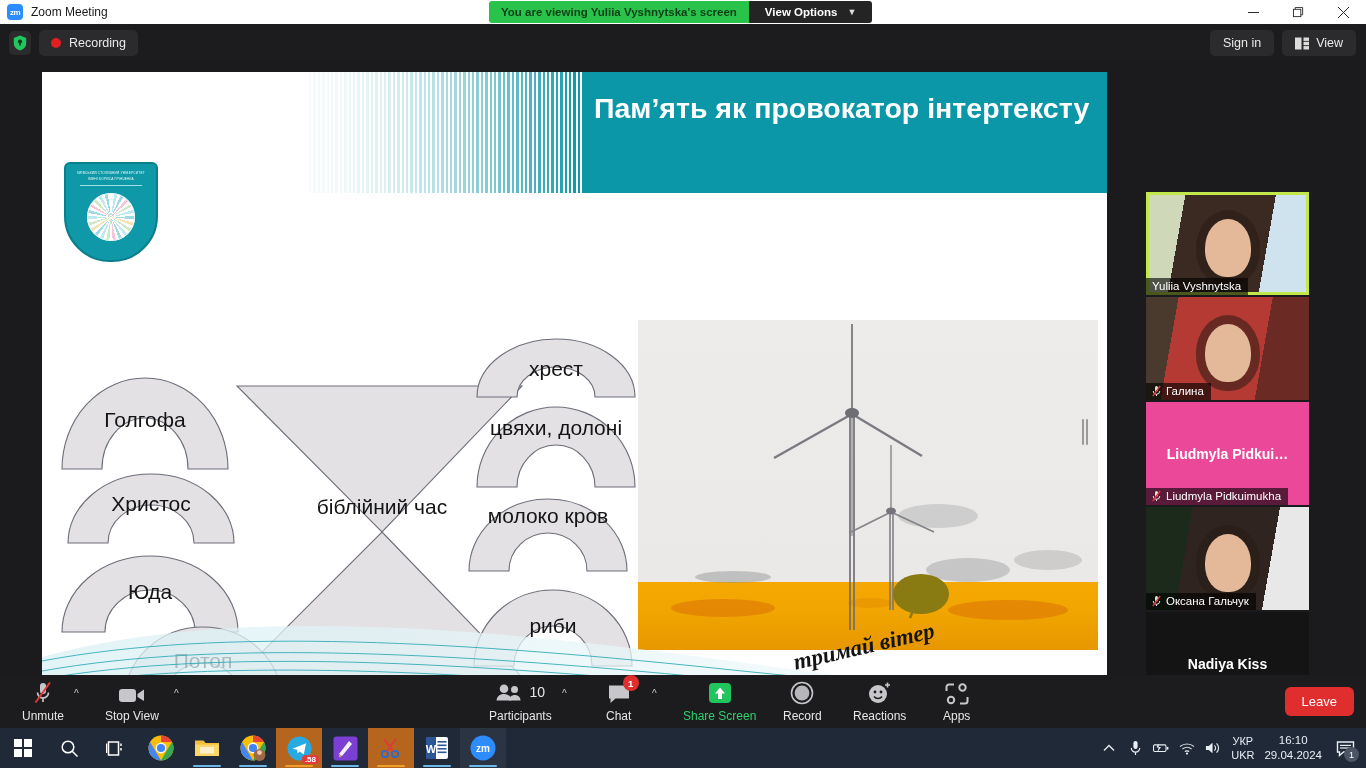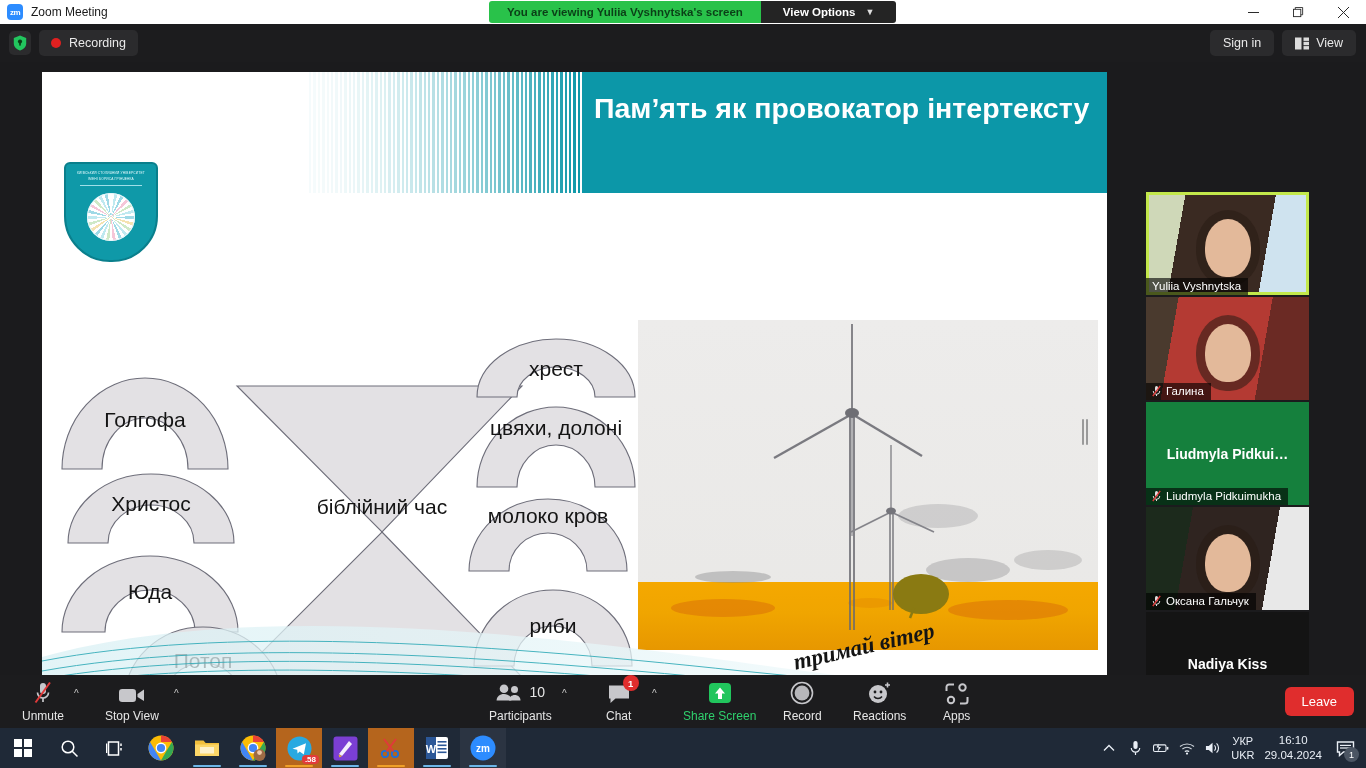--- a/index.html
+++ b/index.html
@@ -5,22 +5,22 @@
   * { margin:0; padding:0; box-sizing:border-box; }
   html,body { width:1366px; height:768px; overflow:hidden; background:#1a1a1a;
     font-family:"Liberation Sans", sans-serif; }
 
   
   .titlebar{position:absolute;left:0;top:0;width:1366px;height:24px;background:#ffffff;display:flex;align-items:center;}
   .tb-icon{width:16px;height:16px;margin-left:7px;border-radius:4px;background:#2d8cff;color:#fff;font-size:8px;
     display:flex;align-items:center;justify-content:center;font-weight:bold;letter-spacing:-.5px;}
   .tb-title{font-size:12px;color:#1a1a1a;margin-left:8px;}
   .tb-center{position:absolute;left:489px;top:1px;height:22px;display:flex;align-items:stretch;border-radius:3px;overflow:hidden;}
-  .tb-share{background:#29c24a;color:#0b3f17;font-size:11.5px;font-weight:bold;display:flex;align-items:center;padding:0 18px;}
-  .tb-viewopt{background:#242424;color:#fff;font-size:11.5px;font-weight:bold;display:flex;align-items:center;gap:10px;padding:0 22px;}
+  .tb-share{background:#29c24a;color:#0b3f17;font-size:11.5px;font-weight:bold;display:flex;align-items:center;padding:0 12px;}
+  .tb-viewopt{background:#242424;color:#fff;font-size:11.5px;font-weight:bold;display:flex;align-items:center;gap:10px;padding:0 16px;}
   .tb-viewopt .chev{font-size:9px;opacity:.85;}
   .tb-winbtns{position:absolute;right:0;top:0;height:24px;display:flex;}
   .tb-winbtn{width:45px;height:24px;display:flex;align-items:center;justify-content:center;color:#2b2b2b;font-size:12px;}
 
   
   .topbar{position:absolute;left:0;top:24px;width:1366px;height:38px;background:#1c1c1e;display:flex;align-items:center;}
   .shield{margin-left:9px;width:22px;height:24px;display:flex;align-items:center;justify-content:center;
     background:#2b2b2d;border-radius:5px;}
   .rec-pill{margin-left:8px;height:26px;background:#2b2b2d;border-radius:5px;display:flex;align-items:center;padding:0 12px;gap:8px;}
   .rec-dot{width:10px;height:10px;border-radius:50%;background:#e02020;}
@@ -406,21 +406,21 @@
         <div class="nameplate">
           <span class="mutedmic"><svg width="9" height="12" viewBox="0 0 9 12">
               <rect x="3" y="1" width="3" height="5.4" rx="1.5" fill="#e0e0e0"></rect>
               <path d="M1.2 6a3.3 3.3 0 0 0 6.6 0" fill="none" stroke="#e0e0e0" stroke-width="1"></path>
               <line x1="4.5" y1="9.2" x2="4.5" y2="11" stroke="#e0e0e0" stroke-width="1"></line>
               <line x1="0.8" y1="11.2" x2="8.2" y2="0.8" stroke="#e03a3a" stroke-width="1.4"></line>
             </svg></span>
           <span>Галина</span>
         </div>
       </div>
-      <div class="tile" style="background: #15803d;">
+      <div class="tile" style="background: #ec4899;">
         <div class="initials">Liudmyla  Pidkui…</div>
         <div class="nameplate">
           <span class="mutedmic"><svg width="9" height="12" viewBox="0 0 9 12">
               <rect x="3" y="1" width="3" height="5.4" rx="1.5" fill="#e0e0e0"></rect>
               <path d="M1.2 6a3.3 3.3 0 0 0 6.6 0" fill="none" stroke="#e0e0e0" stroke-width="1"></path>
               <line x1="4.5" y1="9.2" x2="4.5" y2="11" stroke="#e0e0e0" stroke-width="1"></line>
               <line x1="0.8" y1="11.2" x2="8.2" y2="0.8" stroke="#e03a3a" stroke-width="1.4"></line>
             </svg></span>
           <span>Liudmyla Pidkuimukha</span>
         </div>

